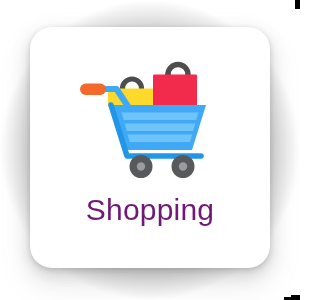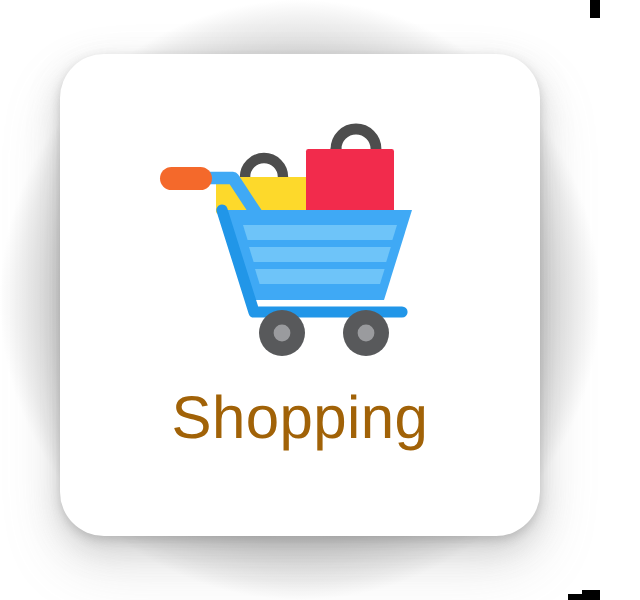--- a/index.html
+++ b/index.html
@@ -63,21 +63,21 @@
     margin-top: 29px;
   }
   .tile-icon svg { display: block; width: 150px; height: 125px; }
 
   
   .tile-label {
     margin-top: 14px;
     font-family: "Liberation Sans", sans-serif;
     font-size: 30px;
     font-weight: 400;
-    color: #a16207;
+    color: #701a75;
     line-height: 1;
     letter-spacing: 0.2px;
     white-space: nowrap;
     user-select: none;
   }
 
   
   .corner-mark {
     position: absolute;
     background: #000000;

